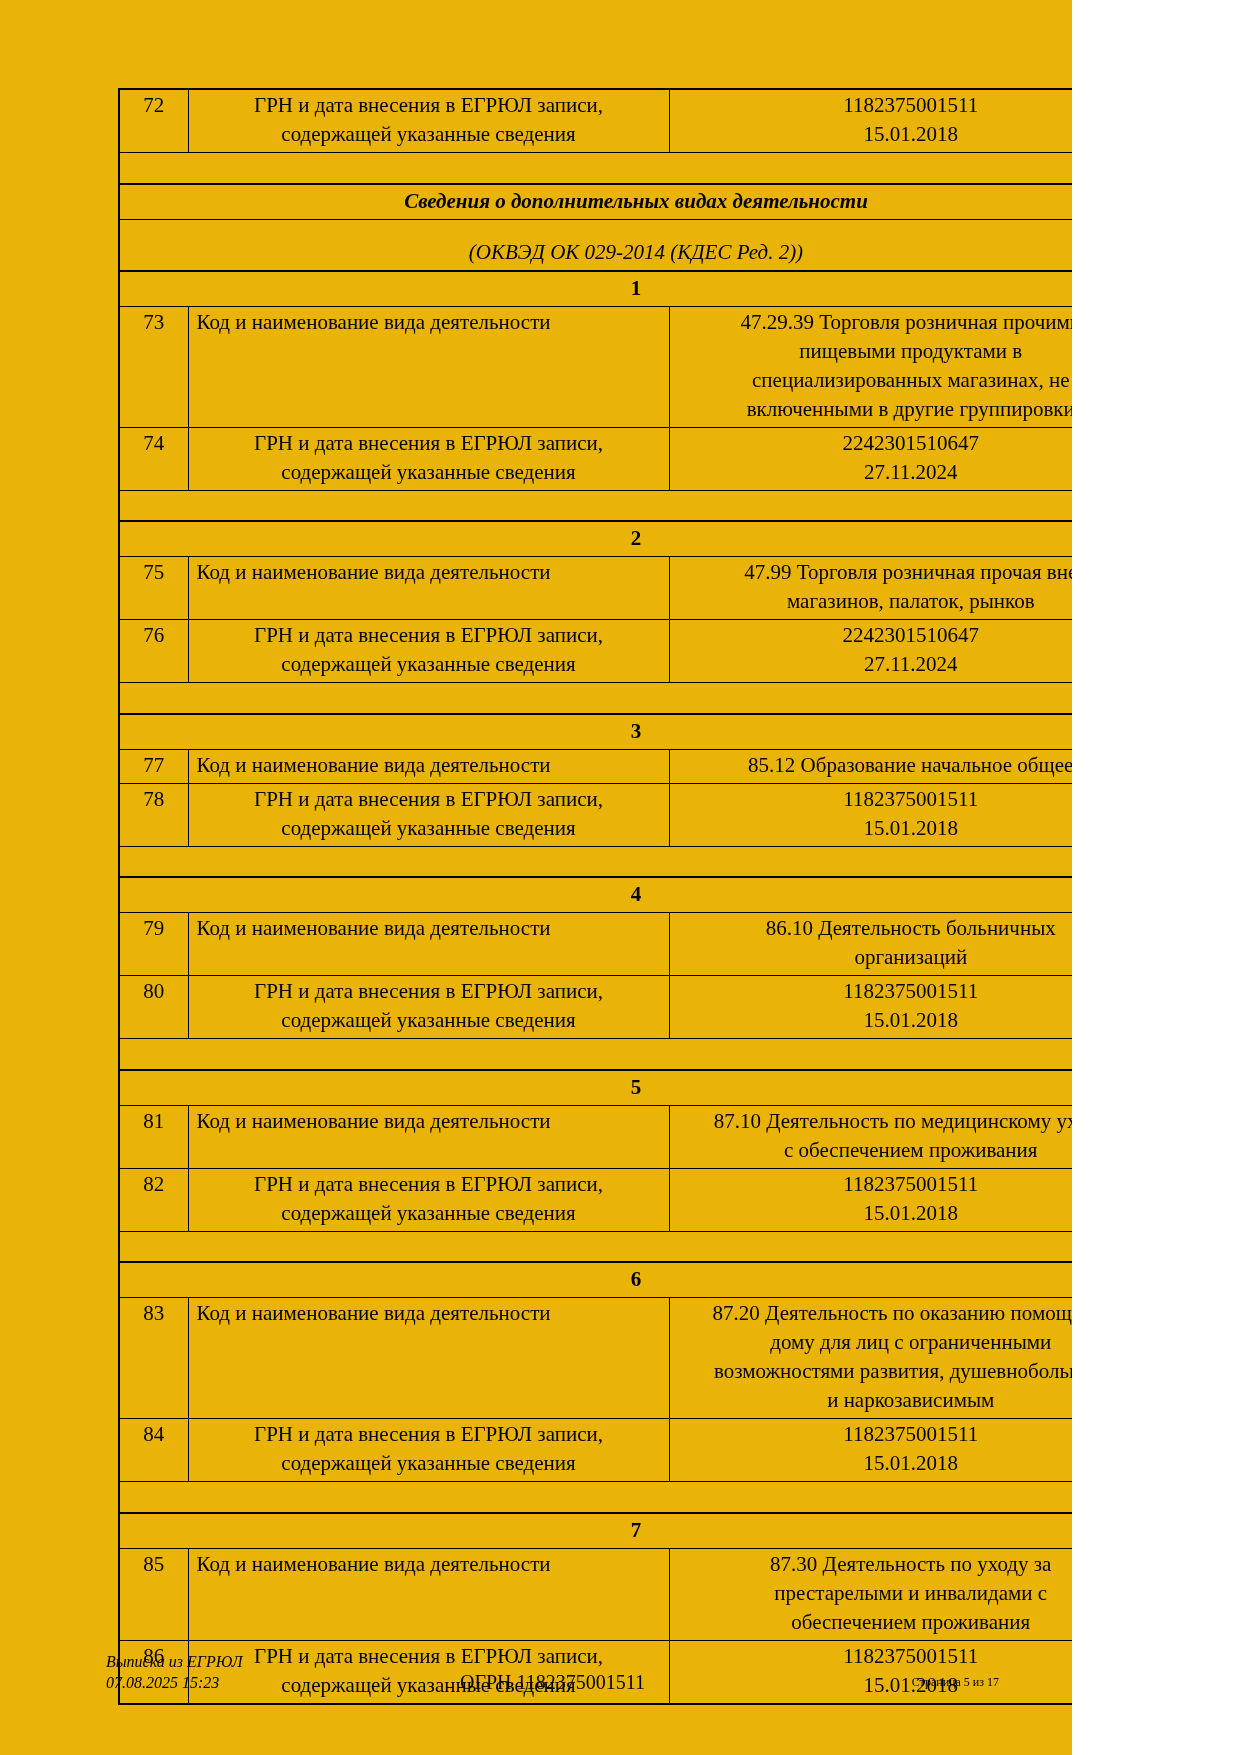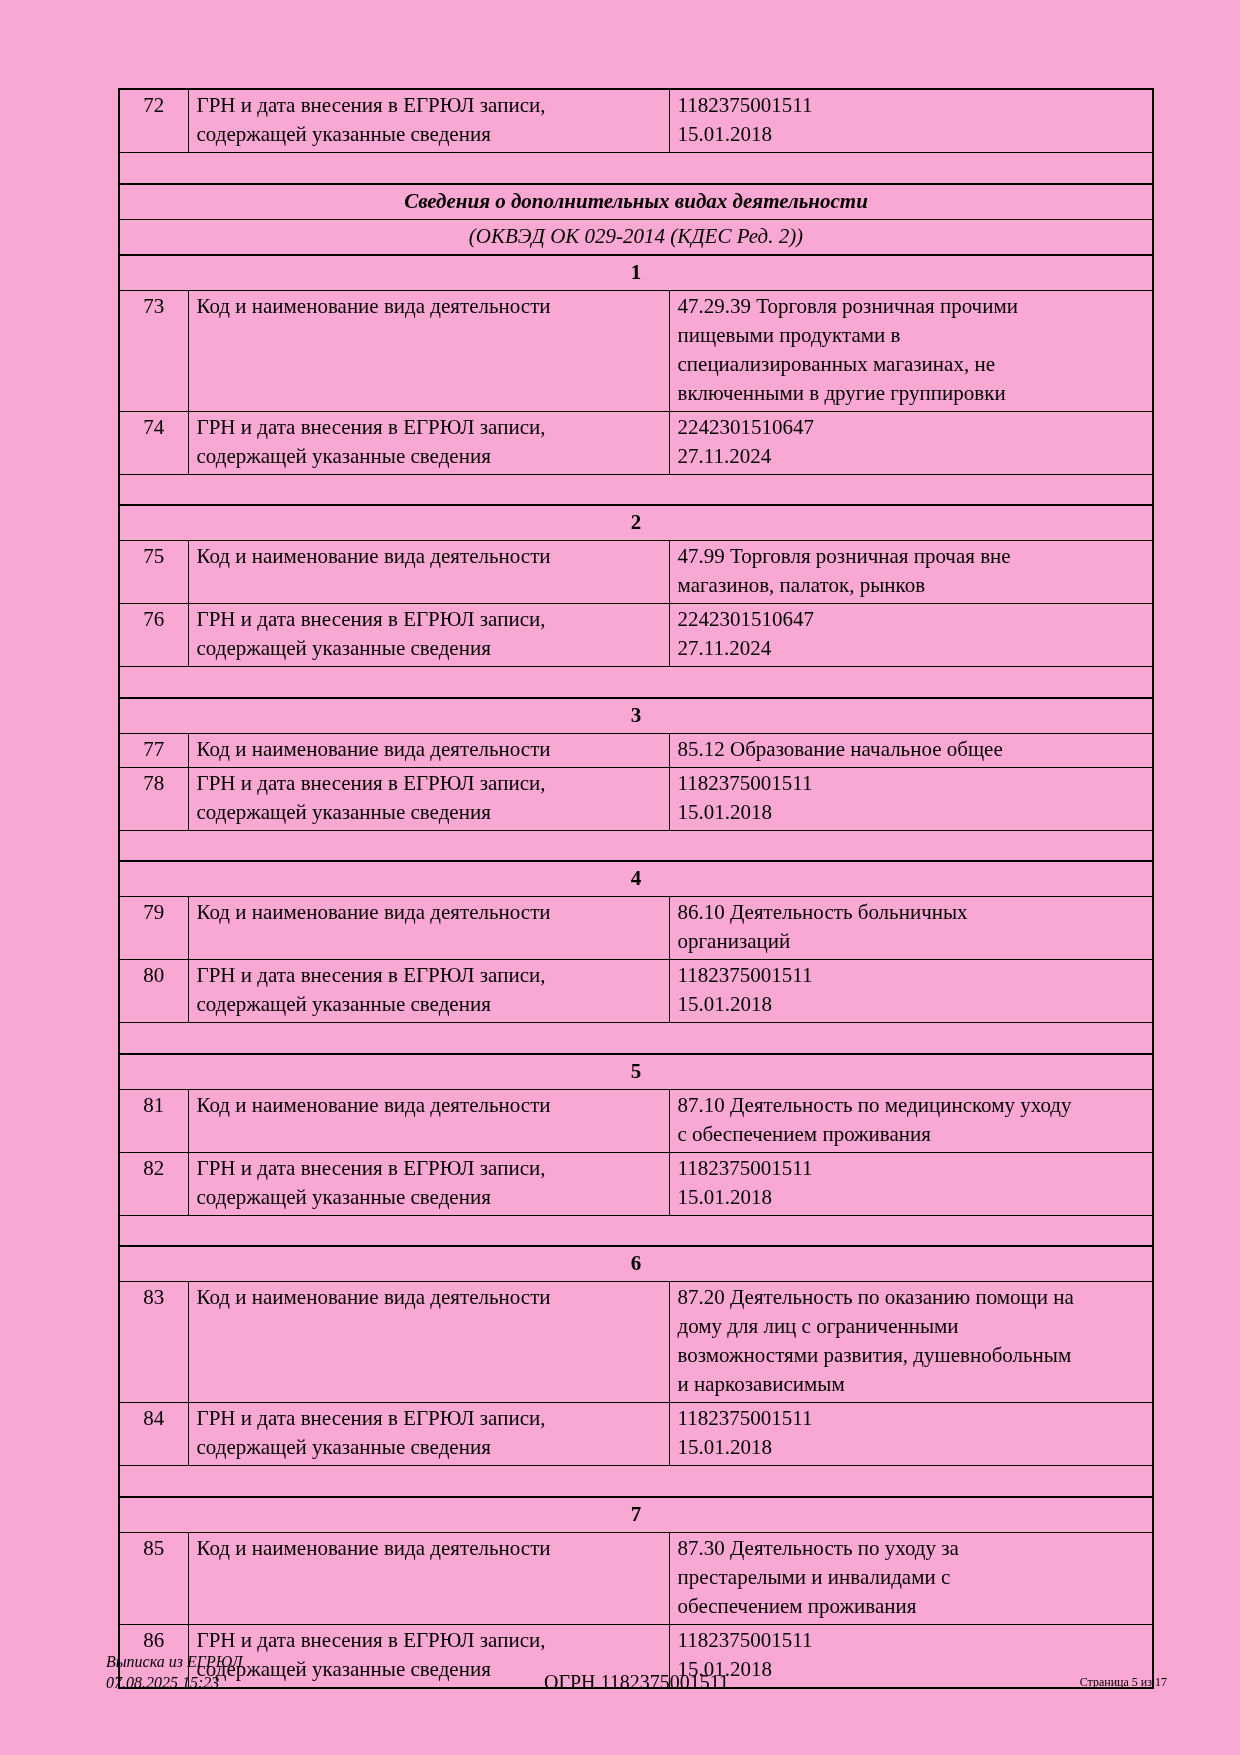--- a/index.html
+++ b/index.html
@@ -1,22 +1,22 @@
 <!DOCTYPE html>
 <html><head>
 <meta charset="utf-8">
 <title>Выписка из ЕГРЮЛ — страница 5</title>
 <style>
   * { box-sizing: border-box; }
   html, body { margin: 0; padding: 0; background: #ffffff; }
   .page {
     position: relative;
-    width: 1240px;
+    width: 1072px;
     height: 1755px;
-    background: #f9a8d4;
+    background: #eab308;
     color: #000000;
     font-family: "Liberation Serif", "DejaVu Serif", serif;
     overflow: hidden;
   }
   table.doc {
     position: absolute;
     left: 118px;
     top: 88px;
     width: 1034px;
     border-collapse: collapse;
@@ -28,42 +28,42 @@
     vertical-align: top;
     font-size: 21px;
     line-height: 29px;
     padding: 1px 8px 3px 8px;
   }
   .doc td.num {
     text-align: center;
     padding-left: 2px;
     padding-right: 2px;
   }
-  .doc td.pre { white-space: pre-line; }
+  .doc td.pre { white-space: pre-line; text-align: center; }
   .doc tr.spacer td { height: 31px; padding: 0; }
   .doc tr.secnum td {
     border-top: 2px solid #000000;
     font-weight: bold;
     text-align: center;
     height: 33px;
     padding-top: 2px;
   }
   .doc tr.title-row td {
     border-top: 2px solid #000000;
     font-weight: bold;
     font-style: italic;
     text-align: center;
     height: 32px;
     padding-top: 2px;
   }
   .doc tr.subtitle-row td {
     font-style: italic;
     text-align: center;
     height: 32px;
-    padding-top: 2px;
+    padding-top: 18px;
     font-family: Liberation Serif, serif;
   }
   .footer-left {
     position: absolute;
     left: 106px;
     top: 1651px;
     font-size: 16px;
     line-height: 21px;
     font-style: italic;
   }

